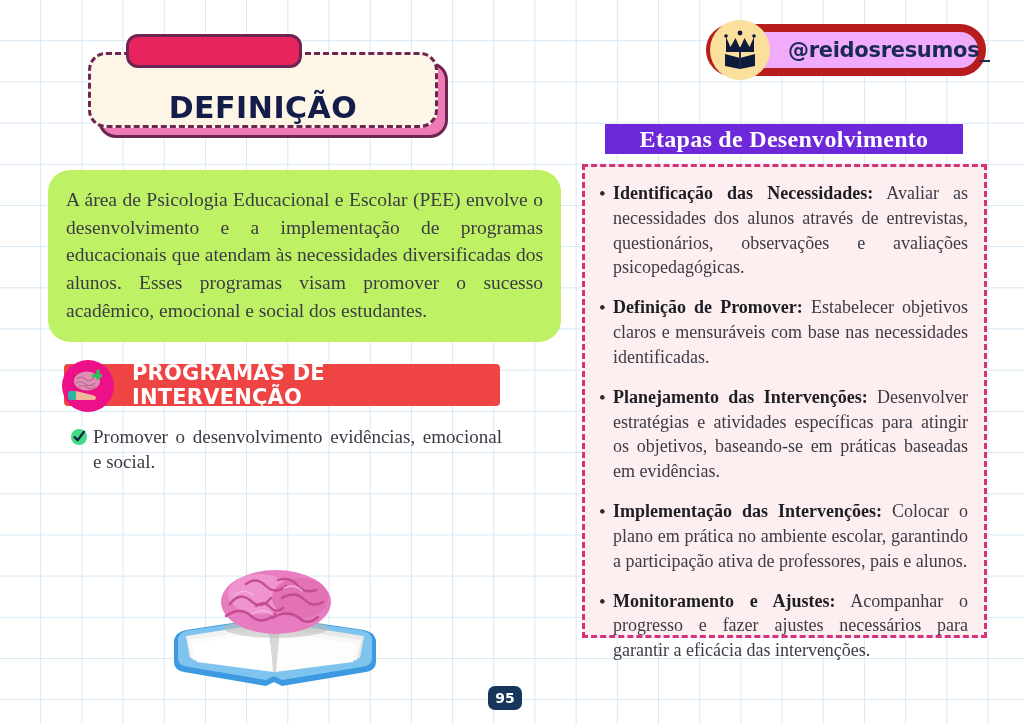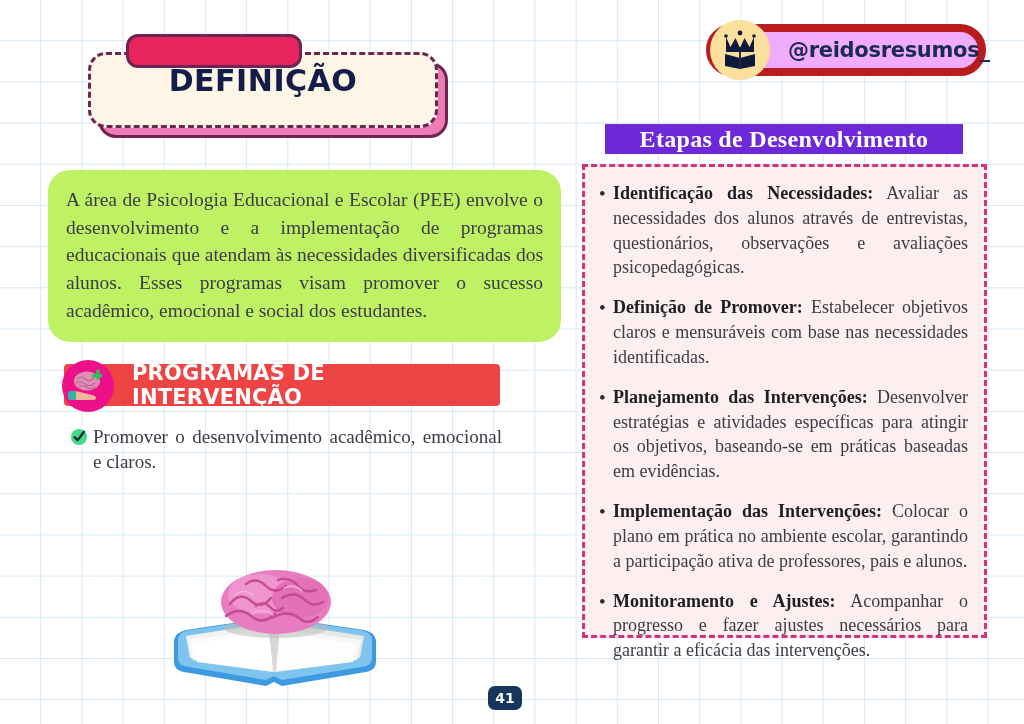--- a/index.html
+++ b/index.html
@@ -63,21 +63,21 @@
     background: #ef7bb4;
     border: 3px solid #6d2553;
     border-radius: 18px;
   }
   #def-card {
     position: absolute; top: 0; left: 0;
     width: 350px; height: 76px;
     background: #fdf5e6;
     border: 3px dashed #6d2553;
     border-radius: 18px;
-    display: flex; align-items: flex-start; justify-content: center;
+    display: flex; align-items: flex-end; justify-content: center;
   }
   #def-tab {
     position: absolute; top: -18px; left: 38px;
     width: 176px; height: 34px;
     background: #e8245f;
     border: 3px solid #6d2553;
     border-radius: 12px;
     z-index: 4;
   }
   #def-title {
@@ -267,21 +267,21 @@
 </div>
 
 <div class="layer" id="checklist">
   <div class="check-item">
     <span class="check-icon">
       <svg width="18" height="18" viewBox="0 0 18 18" aria-hidden="true">
         <circle cx="9" cy="9" r="8" fill="#3fdd83"></circle>
         <path d="M4.5 9.2 L7.6 12.2 L14 3.8" stroke="#16253a" stroke-width="2.3" fill="none" stroke-linecap="round" stroke-linejoin="round"></path>
       </svg>
     </span>
-    <span class="check-text">Promover o desenvolvimento acadêmico, emocional e claros.</span>
+    <span class="check-text">Promover o desenvolvimento evidências, emocional e social.</span>
   </div>
 </div>
 
 <div class="layer" id="steps-header">
   <span id="steps-header-label">Etapas de Desenvolvimento</span>
 </div>
 
 <div class="layer" id="steps-panel">
   <div class="step-item">
     <span class="step-bullet">•</span>
@@ -341,14 +341,14 @@
     </g>
     <g stroke="#f6b9dd" stroke-width="1.6" fill="none" opacity="0.8" stroke-linecap="round">
       <path d="M74 30 q10 -9 19 -1"></path>
       <path d="M124 22 q11 -5 18 3"></path>
       <path d="M92 48 q12 -7 21 1"></path>
     </g>
   </svg>
 </div>
 
 <div class="layer" id="page-badge">
-  <span id="page-number">41</span>
+  <span id="page-number">95</span>
 </div>
 
 </body></html>

